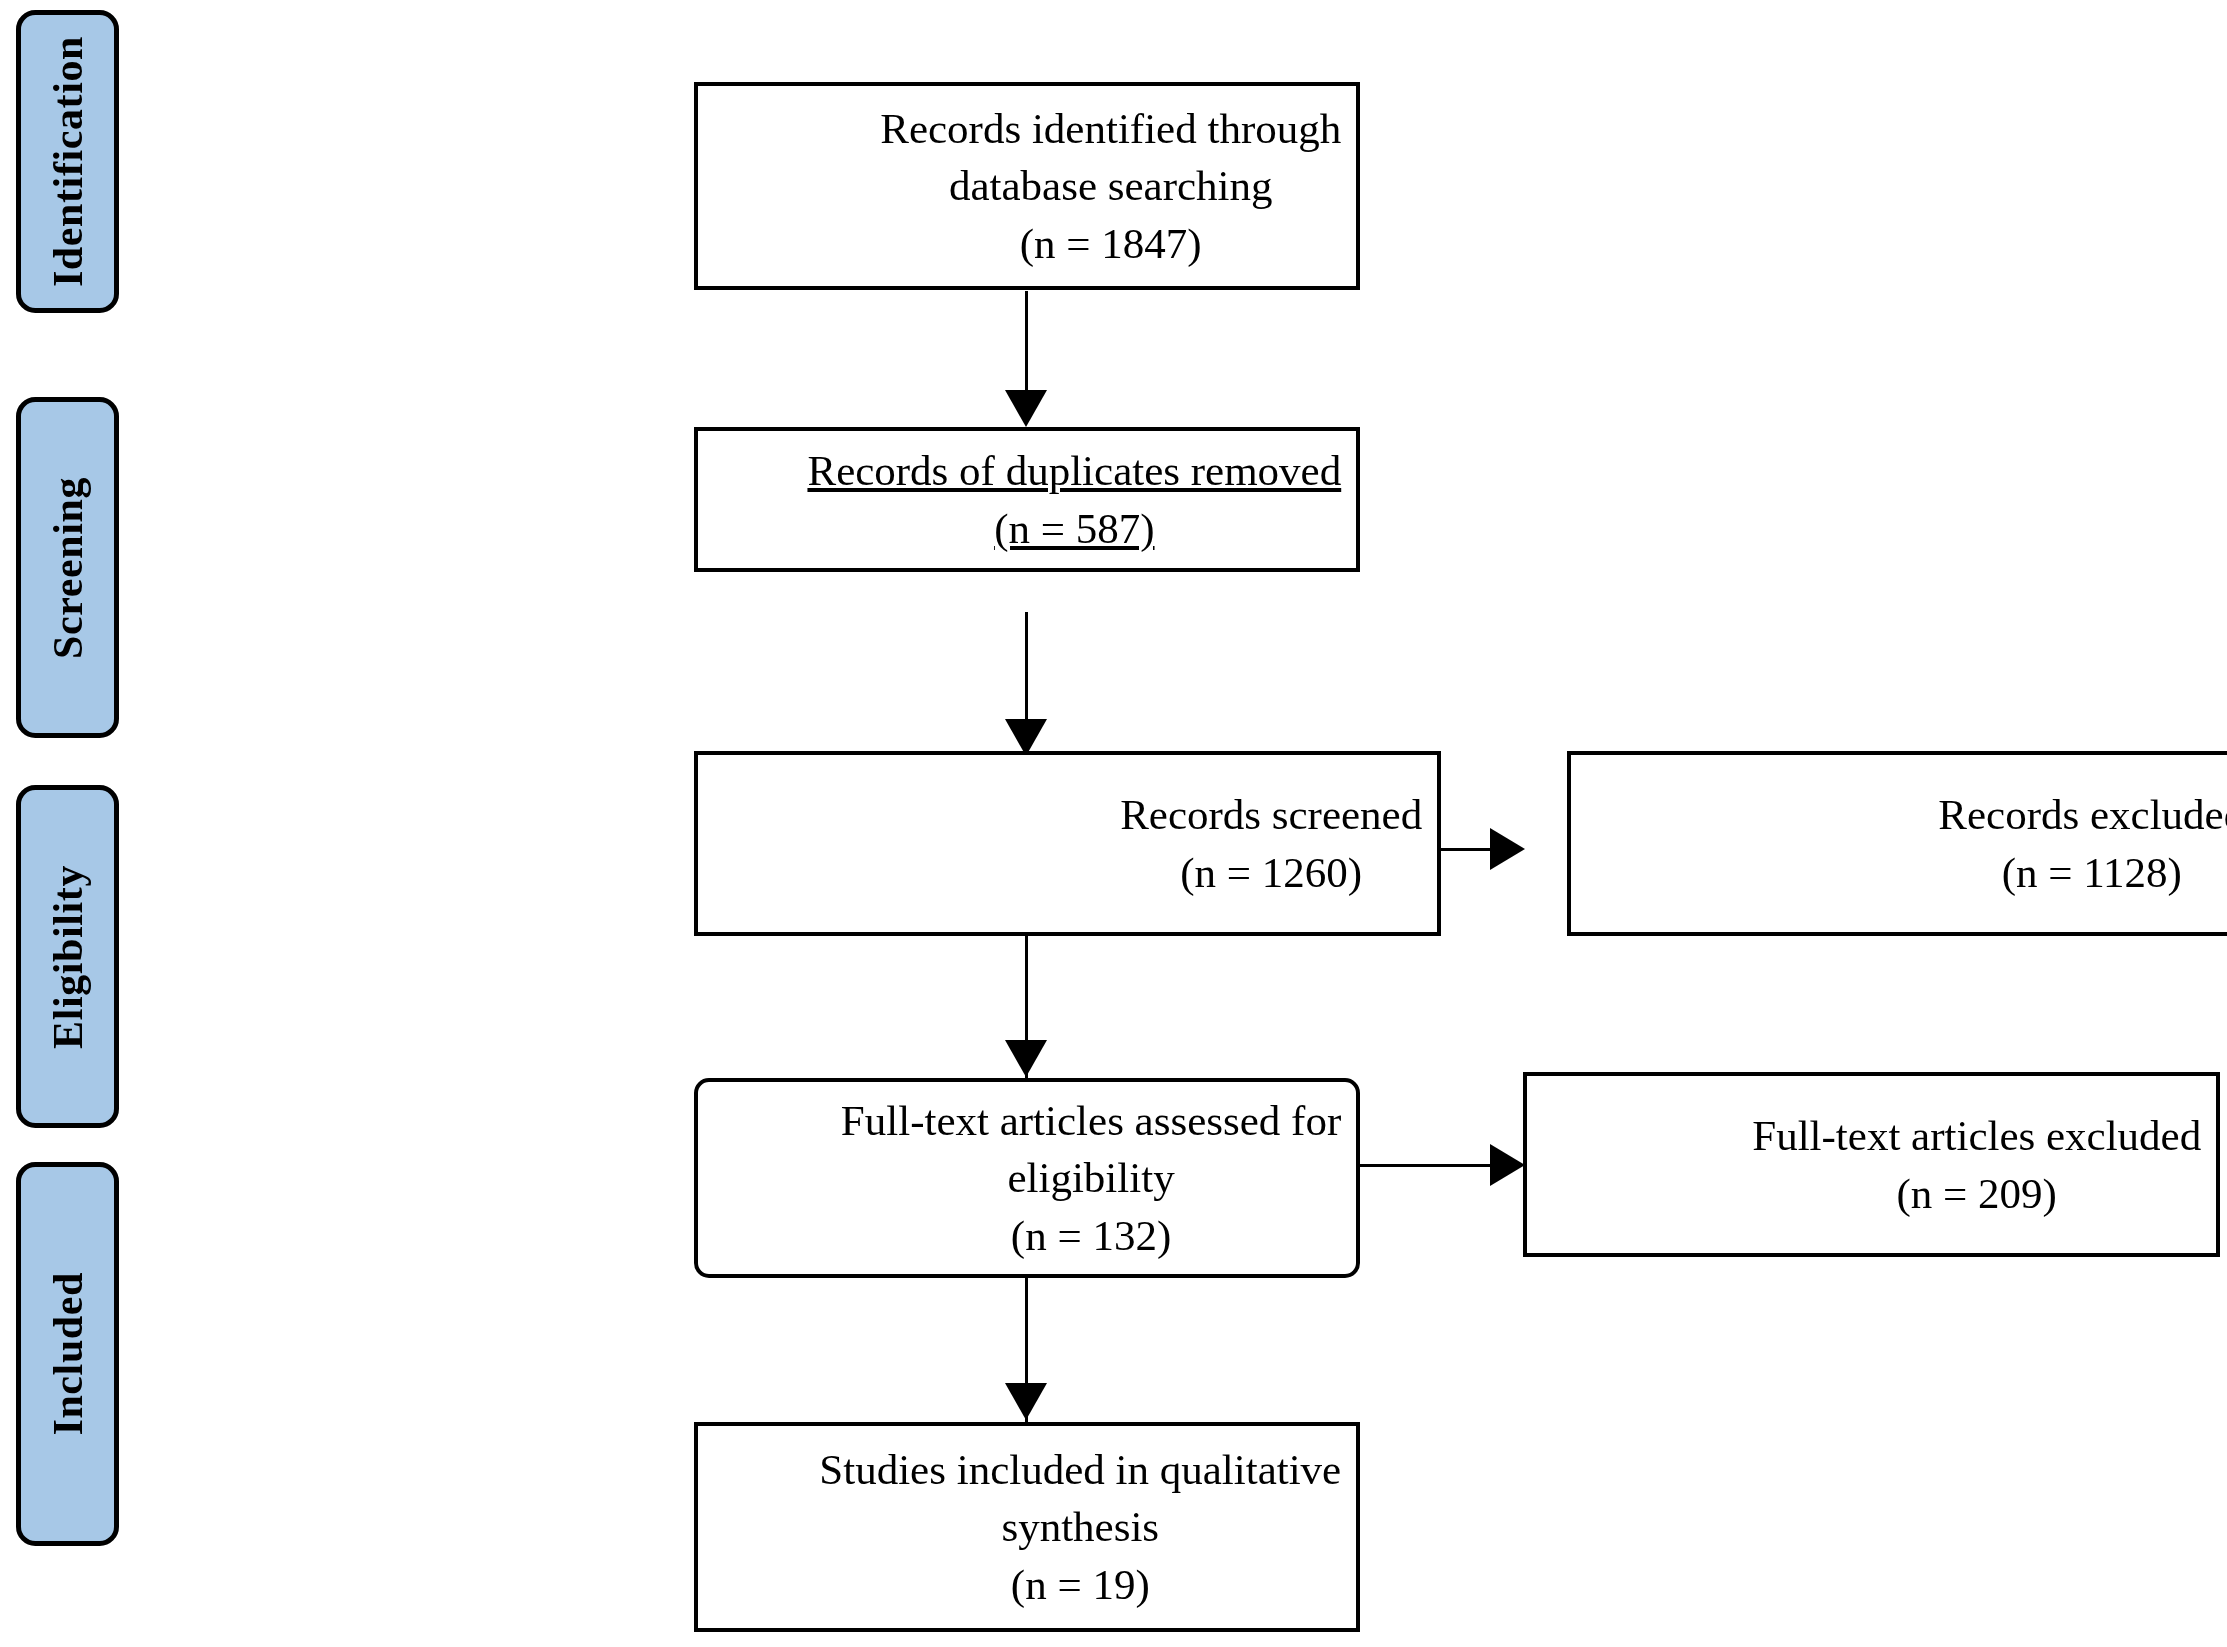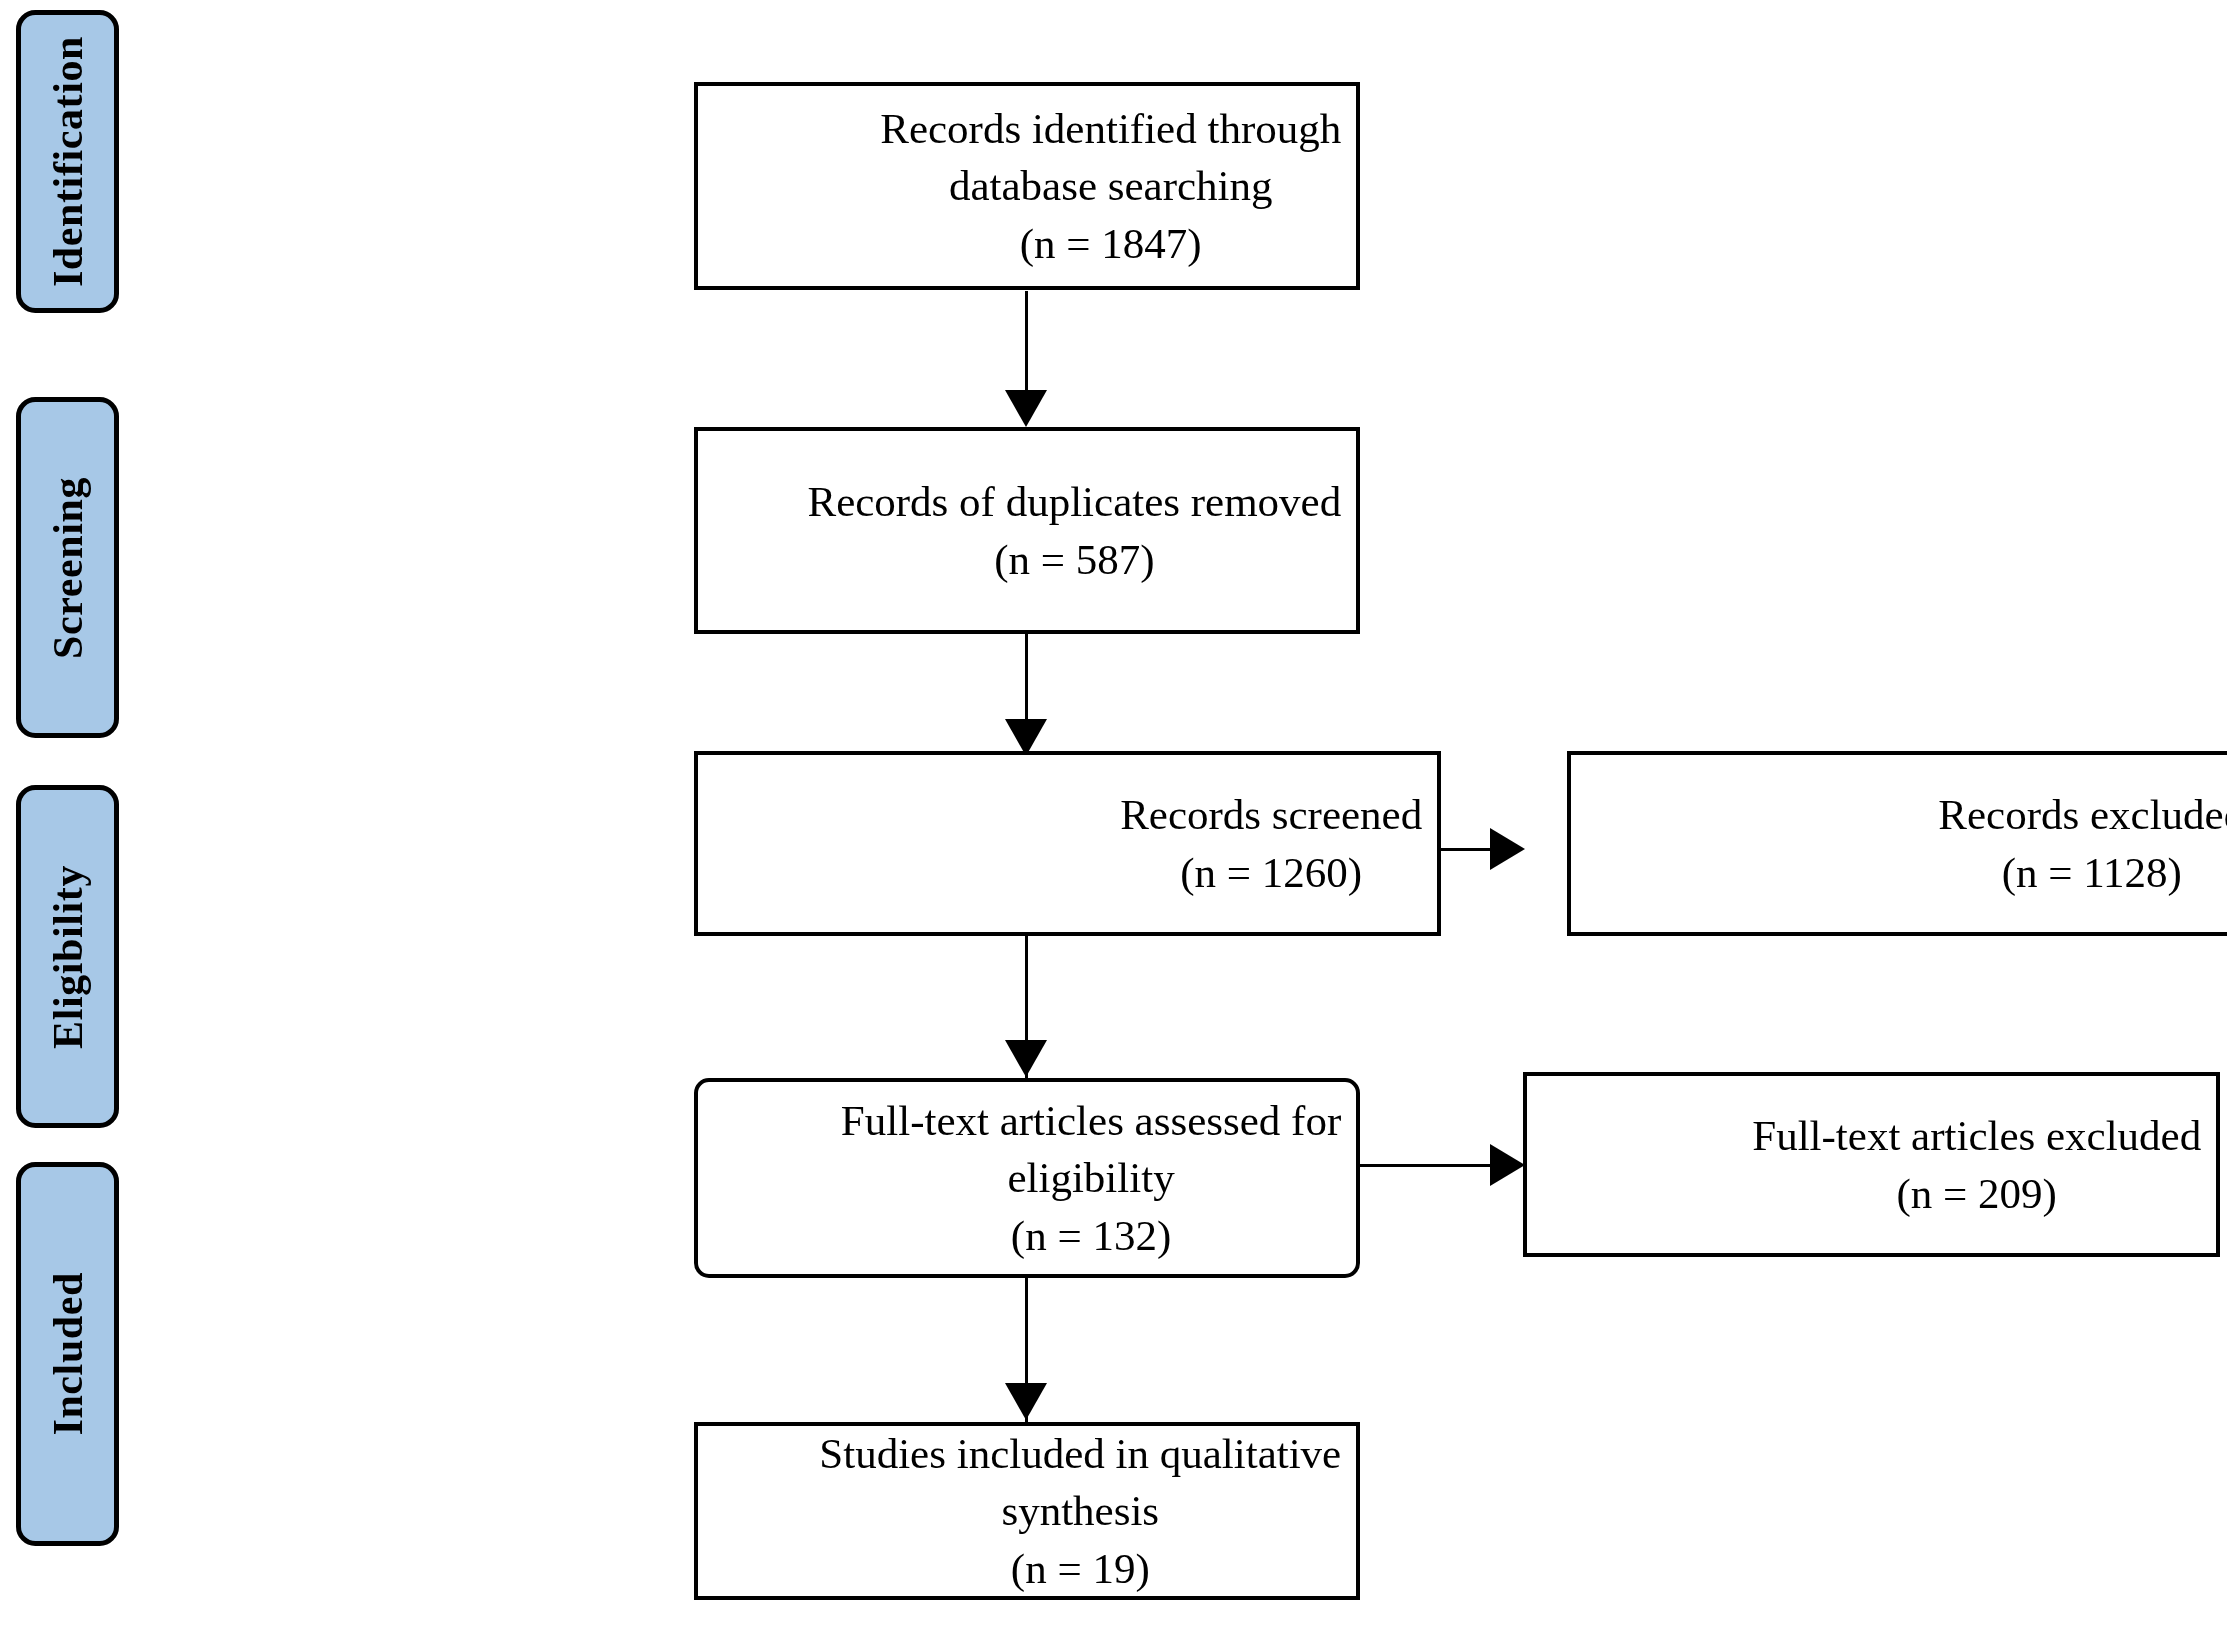--- a/index.html
+++ b/index.html
@@ -112,21 +112,21 @@
 
   <div class="hline" style="left:1360px;top:1164px;width:148px;"></div>
   <div class="arrow-right" style="left:1490px;top:1144px;"></div>
 
   <div class="flow-box" style="left:694px;top:82px;width:666px;height:208px;">
     <span class="btext">Records identified through
 database searching
 (n = 1847)</span>
   </div>
 
-  <div class="flow-box" style="left:694px;top:427px;width:666px;height:207px;">
+  <div class="flow-box" style="left:694px;top:427px;width:666px;height:145px;text-decoration:underline;">
     <span class="btext">Records of duplicates removed
 (n = 587)</span>
   </div>
 
   <div class="flow-box" style="left:694px;top:751px;width:747px;height:185px;">
     <span class="btext">Records screened
 (n = 1260)</span>
   </div>
 
   <div class="flow-box" style="left:1567px;top:751px;width:697px;height:185px;">
@@ -138,20 +138,20 @@
     <span class="btext">Full-text articles assessed for
 eligibility
 (n = 132)</span>
   </div>
 
   <div class="flow-box" style="left:1523px;top:1072px;width:697px;height:185px;">
     <span class="btext">Full-text articles excluded
 (n = 209)</span>
   </div>
 
-  <div class="flow-box" style="left:694px;top:1422px;width:666px;height:178px;">
+  <div class="flow-box" style="left:694px;top:1422px;width:666px;height:210px;">
     <span class="btext">Studies included in qualitative
 synthesis
 (n = 19)</span>
   </div>
 
 </div>
 
 
 </body></html>

